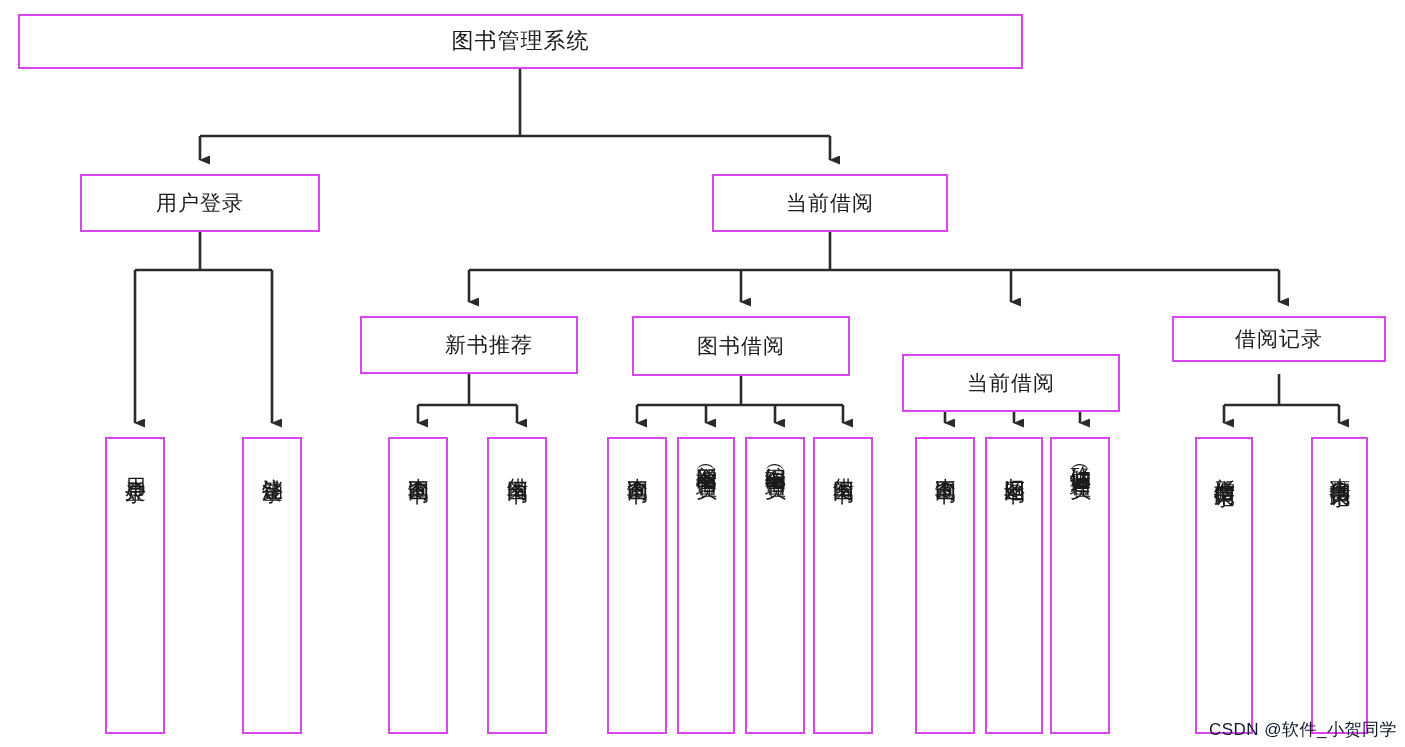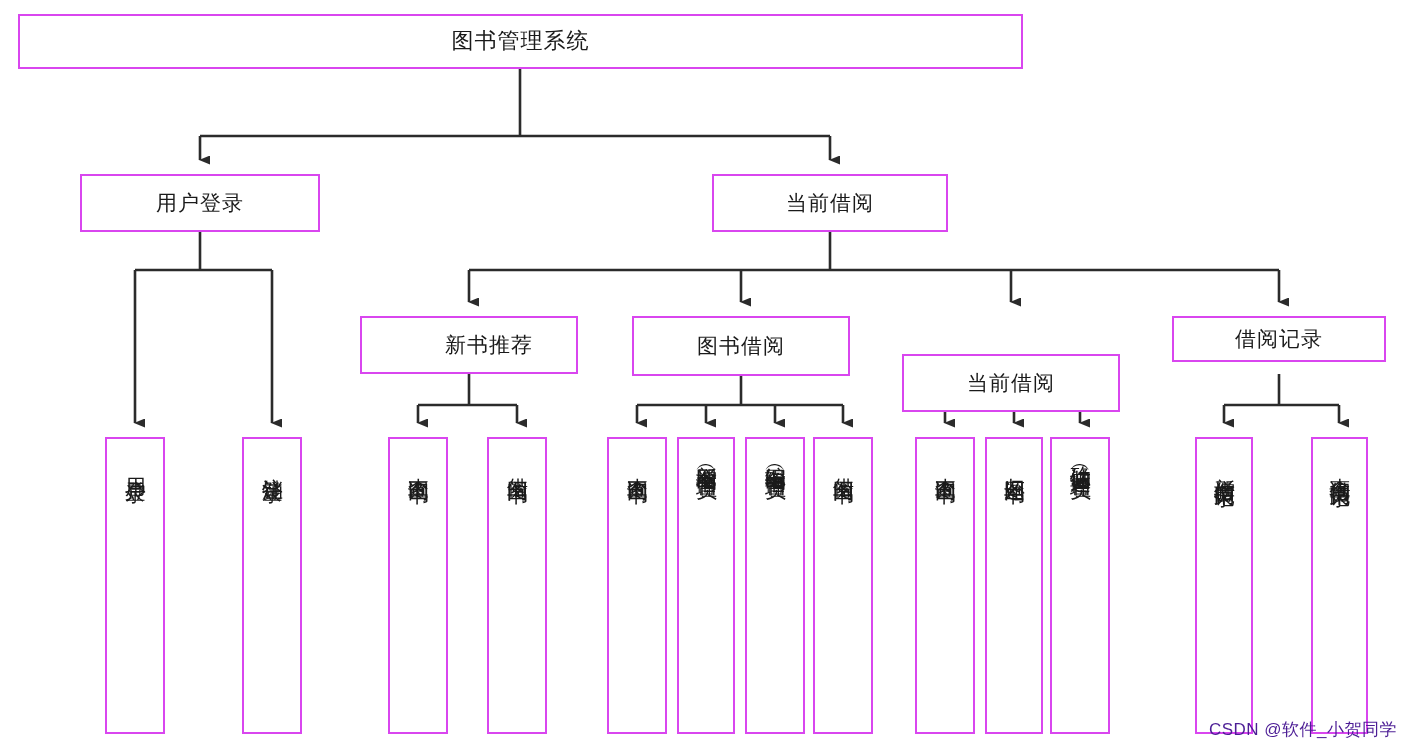--- a/index.html
+++ b/index.html
@@ -61,21 +61,21 @@
     top: 0;
     width: 1405px;
     height: 747px;
     pointer-events: none;
   }
   .watermark {
     position: absolute;
     right: 8px;
     bottom: 6px;
     font-size: 17px;
-    color: #4c1d95;
+    color: #0f172a;
     letter-spacing: 0.5px;
     white-space: nowrap;
     user-select: none;
   }
 </style>
 </head>
 <body>
 
 <div id="diagram-root">
 

